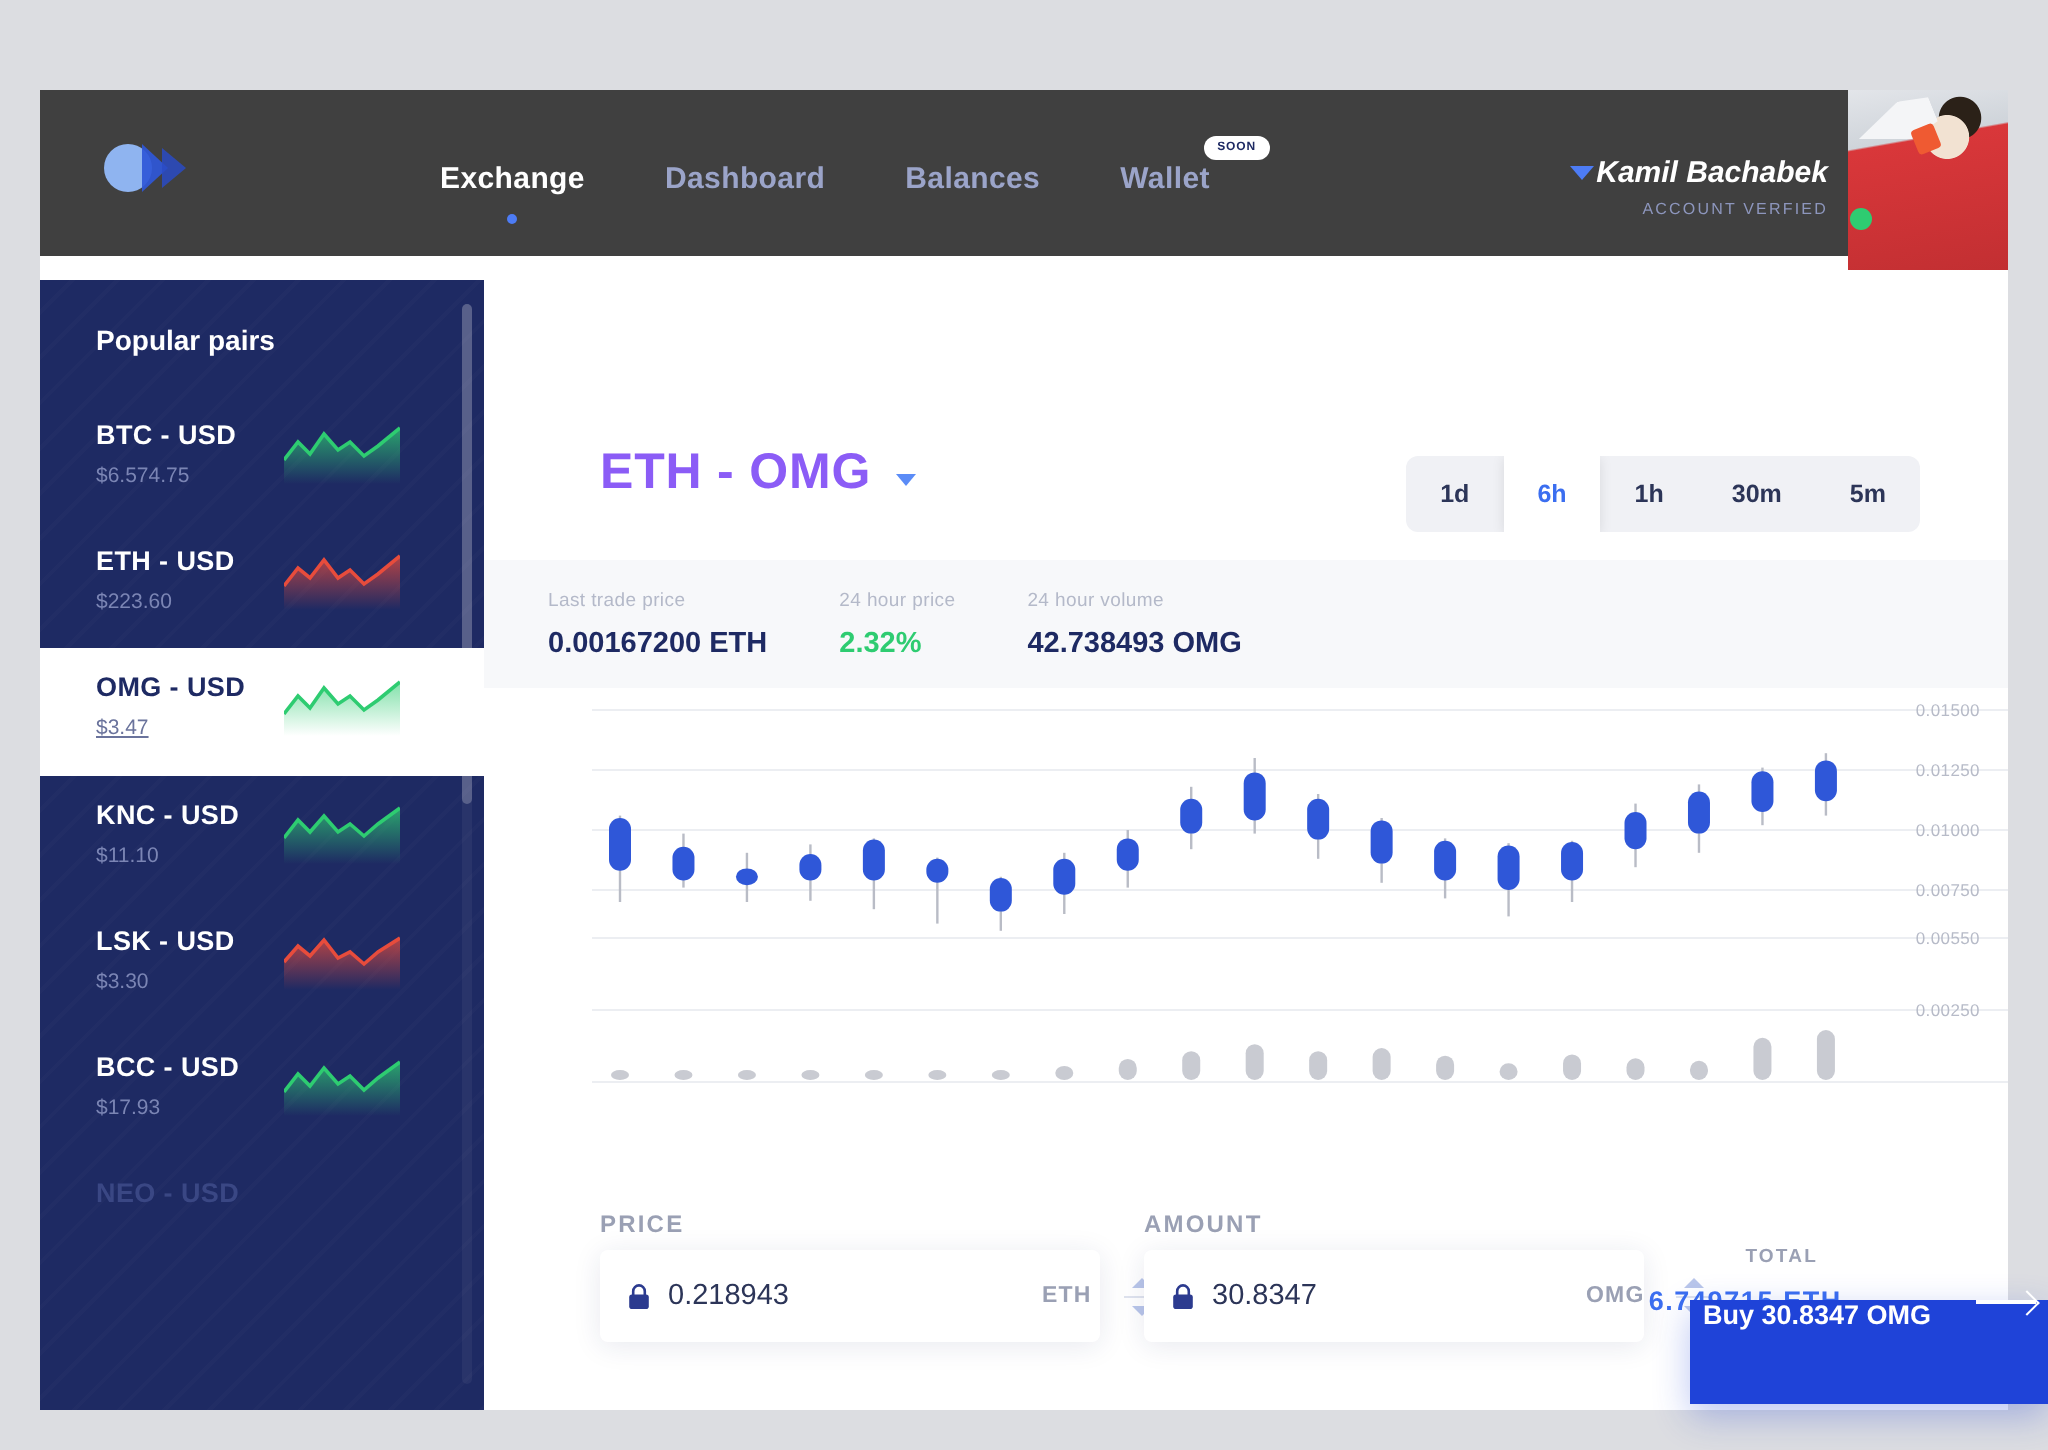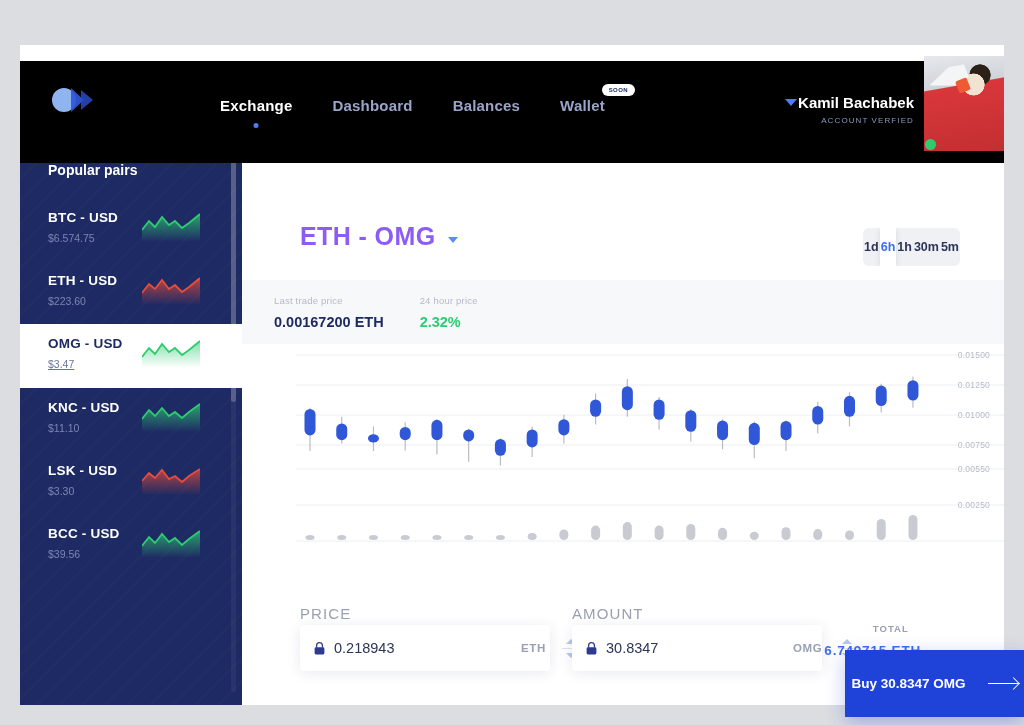--- a/index.html
+++ b/index.html
@@ -18,24 +18,24 @@
     top: 45px;
     width: 984px;
     height: 660px;
     background: #ffffff;
     overflow: hidden;
   }
 
   
   .header {
     position: absolute;
-    left: 0; top: 16px;
+    left: 0; top: 0;
     width: 984px;
-    height: 102px;
-    background: #000000;
+    height: 83px;
+    background: #404040;
     z-index: 5;
   }
 
   .logo {
     position: absolute;
     left: 27px;
     top: 26px;
     width: 60px;
     height: 26px;
   }
@@ -79,21 +79,21 @@
     padding: 3px 7px;
     border-radius: 8px;
   }
 
   .account {
     position: absolute;
     right: 90px;
     top: 33px;
     text-align: right;
   }
-  .account-row { display: flex; align-items: center; justify-content: flex-end; gap: 1px; }
+  .account-row { display: flex; align-items: center; justify-content: flex-end; gap: 1px; font-style: italic; }
   .caret-down {
     width: 0; height: 0;
     border-left: 6px solid transparent;
     border-right: 6px solid transparent;
     border-top: 7px solid #4d7cf5;
     cursor: pointer;
   }
   .account-name {
     color: #ffffff;
     font-size: 15px;
@@ -252,21 +252,21 @@
   .timeframes {
     position: absolute;
     right: 44px; top: 88px;
     display: flex;
     background: #f0f1f5;
     border-radius: 6px;
     padding: 0;
     overflow: hidden;
   }
   .tf {
-    padding: 12px 1px;
+    padding: 12px 17px;
     font-size: 12.5px;
     font-weight: bold;
     color: #2c3558;
     cursor: pointer;
     text-align: center;
   }
   .tf.active {
     background: #ffffff;
     color: #3b6ef0;
     box-shadow: 0 1px 6px rgba(0,0,0,.10);
@@ -324,22 +324,22 @@
   .order {
     position: absolute;
     left: 0; top: 455px;
     width: 762px;
     height: 110px;
     background: #ffffff;
   }
   .field-label {
     position: absolute;
     color: #9aa0b4;
-    font-size: 15px;
-    font-weight: normal;
+    font-size: 12px;
+    font-weight: bold;
     letter-spacing: 1.1px;
   }
   .field-box {
     position: absolute;
     height: 46px;
     background: #ffffff;
     border-radius: 4px;
     box-shadow: 0 2px 14px rgba(30,42,99,.10);
     display: flex;
     align-items: center;
@@ -397,27 +397,27 @@
     color: #3b6ef0;
     font-size: 13.5px;
     font-weight: bold;
     letter-spacing: .8px;
   }
 
   .buy-button {
     position: absolute;
     left: 845px; top: 650px;
     width: 179px;
-    height: 67px;
+    height: 52px;
     background: #1f43d8;
     color: #ffffff;
     font-size: 13.5px;
     font-weight: bold;
     display: flex;
-    align-items: center;
+    align-items: flex-start;
     justify-content: center;
     gap: 22px;
     cursor: pointer;
     z-index: 20;
     box-shadow: 0 6px 18px rgba(31,67,216,.30);
   }
   .arrow-right {
     position: relative;
     width: 30px; height: 1.5px;
     background: #ffffff;
@@ -566,34 +566,39 @@
               </linearGradient>
             </defs>
           <path d="M0 16 L7 8 L13 13 L20 5 L27 14 L33 11 L40 17 L47 11 L58 4 L58 30 L0 30 Z" fill="url(#gD5)"></path>
           <path d="M0 16 L7 8 L13 13 L20 5 L27 14 L33 11 L40 17 L47 11 L58 4" fill="none" stroke="#e74c3c" stroke-width="1.8"></path>
         </svg>
       </div>
 
       <div class="pair">
         <div class="pair-info">
           <div class="pair-name">BCC - USD</div>
-          <div class="pair-price">$39.56</div>
+          <div class="pair-price">$17.93</div>
         </div>
         <svg class="spark" viewBox="0 0 58 30" preserveAspectRatio="none">
           <defs>
               <linearGradient id="gU6" x1="0" y1="0" x2="0" y2="1">
             <stop offset="0" stop-color="#2ecc71" stop-opacity=".75"></stop>
             <stop offset="1" stop-color="#2ecc71" stop-opacity="0"></stop>
               </linearGradient>
             </defs>
           <path d="M0 18 L7 9 L13 15 L20 6 L27 14 L33 10 L40 17 L47 11 L58 3 L58 30 L0 30 Z" fill="url(#gU6)"></path>
           <path d="M0 18 L7 9 L13 15 L20 6 L27 14 L33 10 L40 17 L47 11 L58 3" fill="none" stroke="#2ecc71" stroke-width="1.8"></path>
         </svg>
       </div>
 
+      <div class="pair faded">
+        <div class="pair-info">
+          <div class="pair-name">NEO - USD</div>
+        </div>
+      </div>
 
     </div>
 
     <div class="sb-track"></div>
     <div class="sb-thumb"></div>
   </div>
 
   <div class="main">
 
     <div class="pair-title">
@@ -610,20 +615,24 @@
     </div>
 
     <div class="stats">
       <div class="stat">
         <div class="stat-label">Last trade price</div>
         <div class="stat-value">0.00167200 ETH</div>
       </div>
       <div class="stat">
         <div class="stat-label">24 hour price</div>
         <div class="stat-value up">2.32%</div>
+      </div>
+      <div class="stat">
+        <div class="stat-label">24 hour volume</div>
+        <div class="stat-value">42.738493 OMG</div>
       </div>
     </div>
 
     <div class="chart-area">
       <svg class="chart-svg" id="chart" width="762" height="235">
           <line x1="54" x2="910" y1="10" y2="10" stroke="#eceef2" stroke-width="1"></line>
           <line x1="54" x2="910" y1="40" y2="40" stroke="#eceef2" stroke-width="1"></line>
           <line x1="54" x2="910" y1="70" y2="70" stroke="#eceef2" stroke-width="1"></line>
           <line x1="54" x2="910" y1="100" y2="100" stroke="#eceef2" stroke-width="1"></line>
           <line x1="54" x2="910" y1="124" y2="124" stroke="#eceef2" stroke-width="1"></line>

